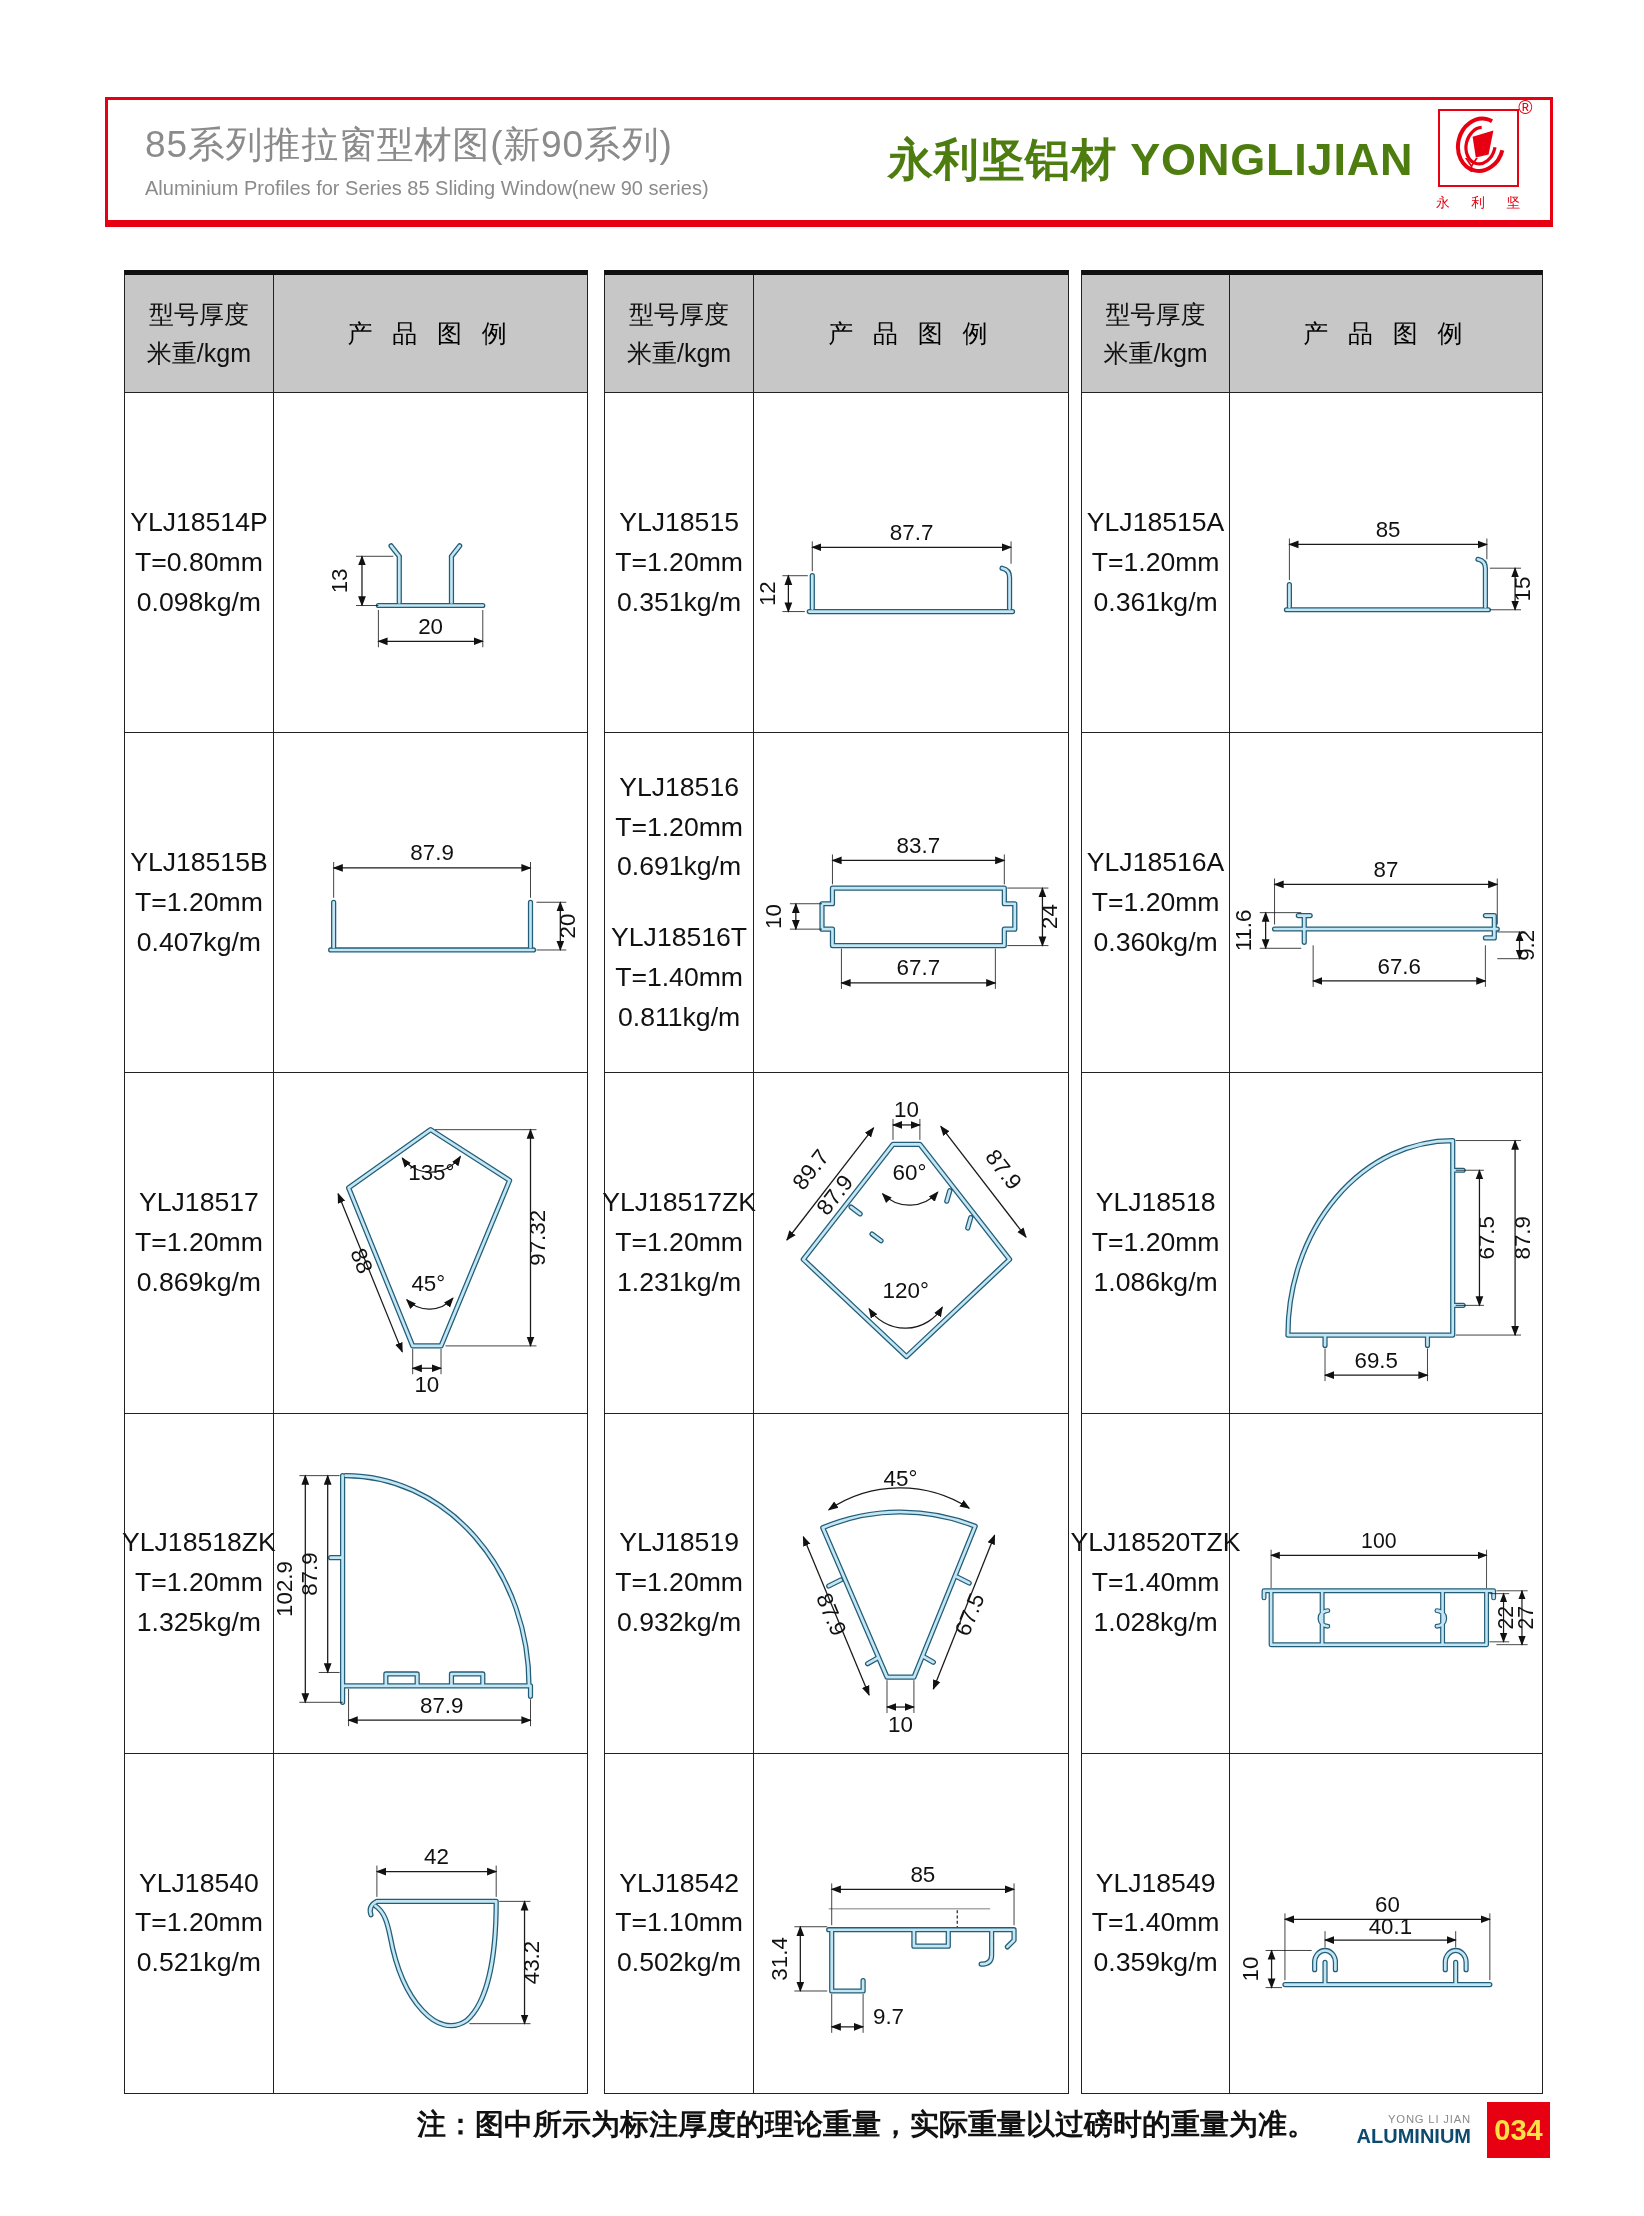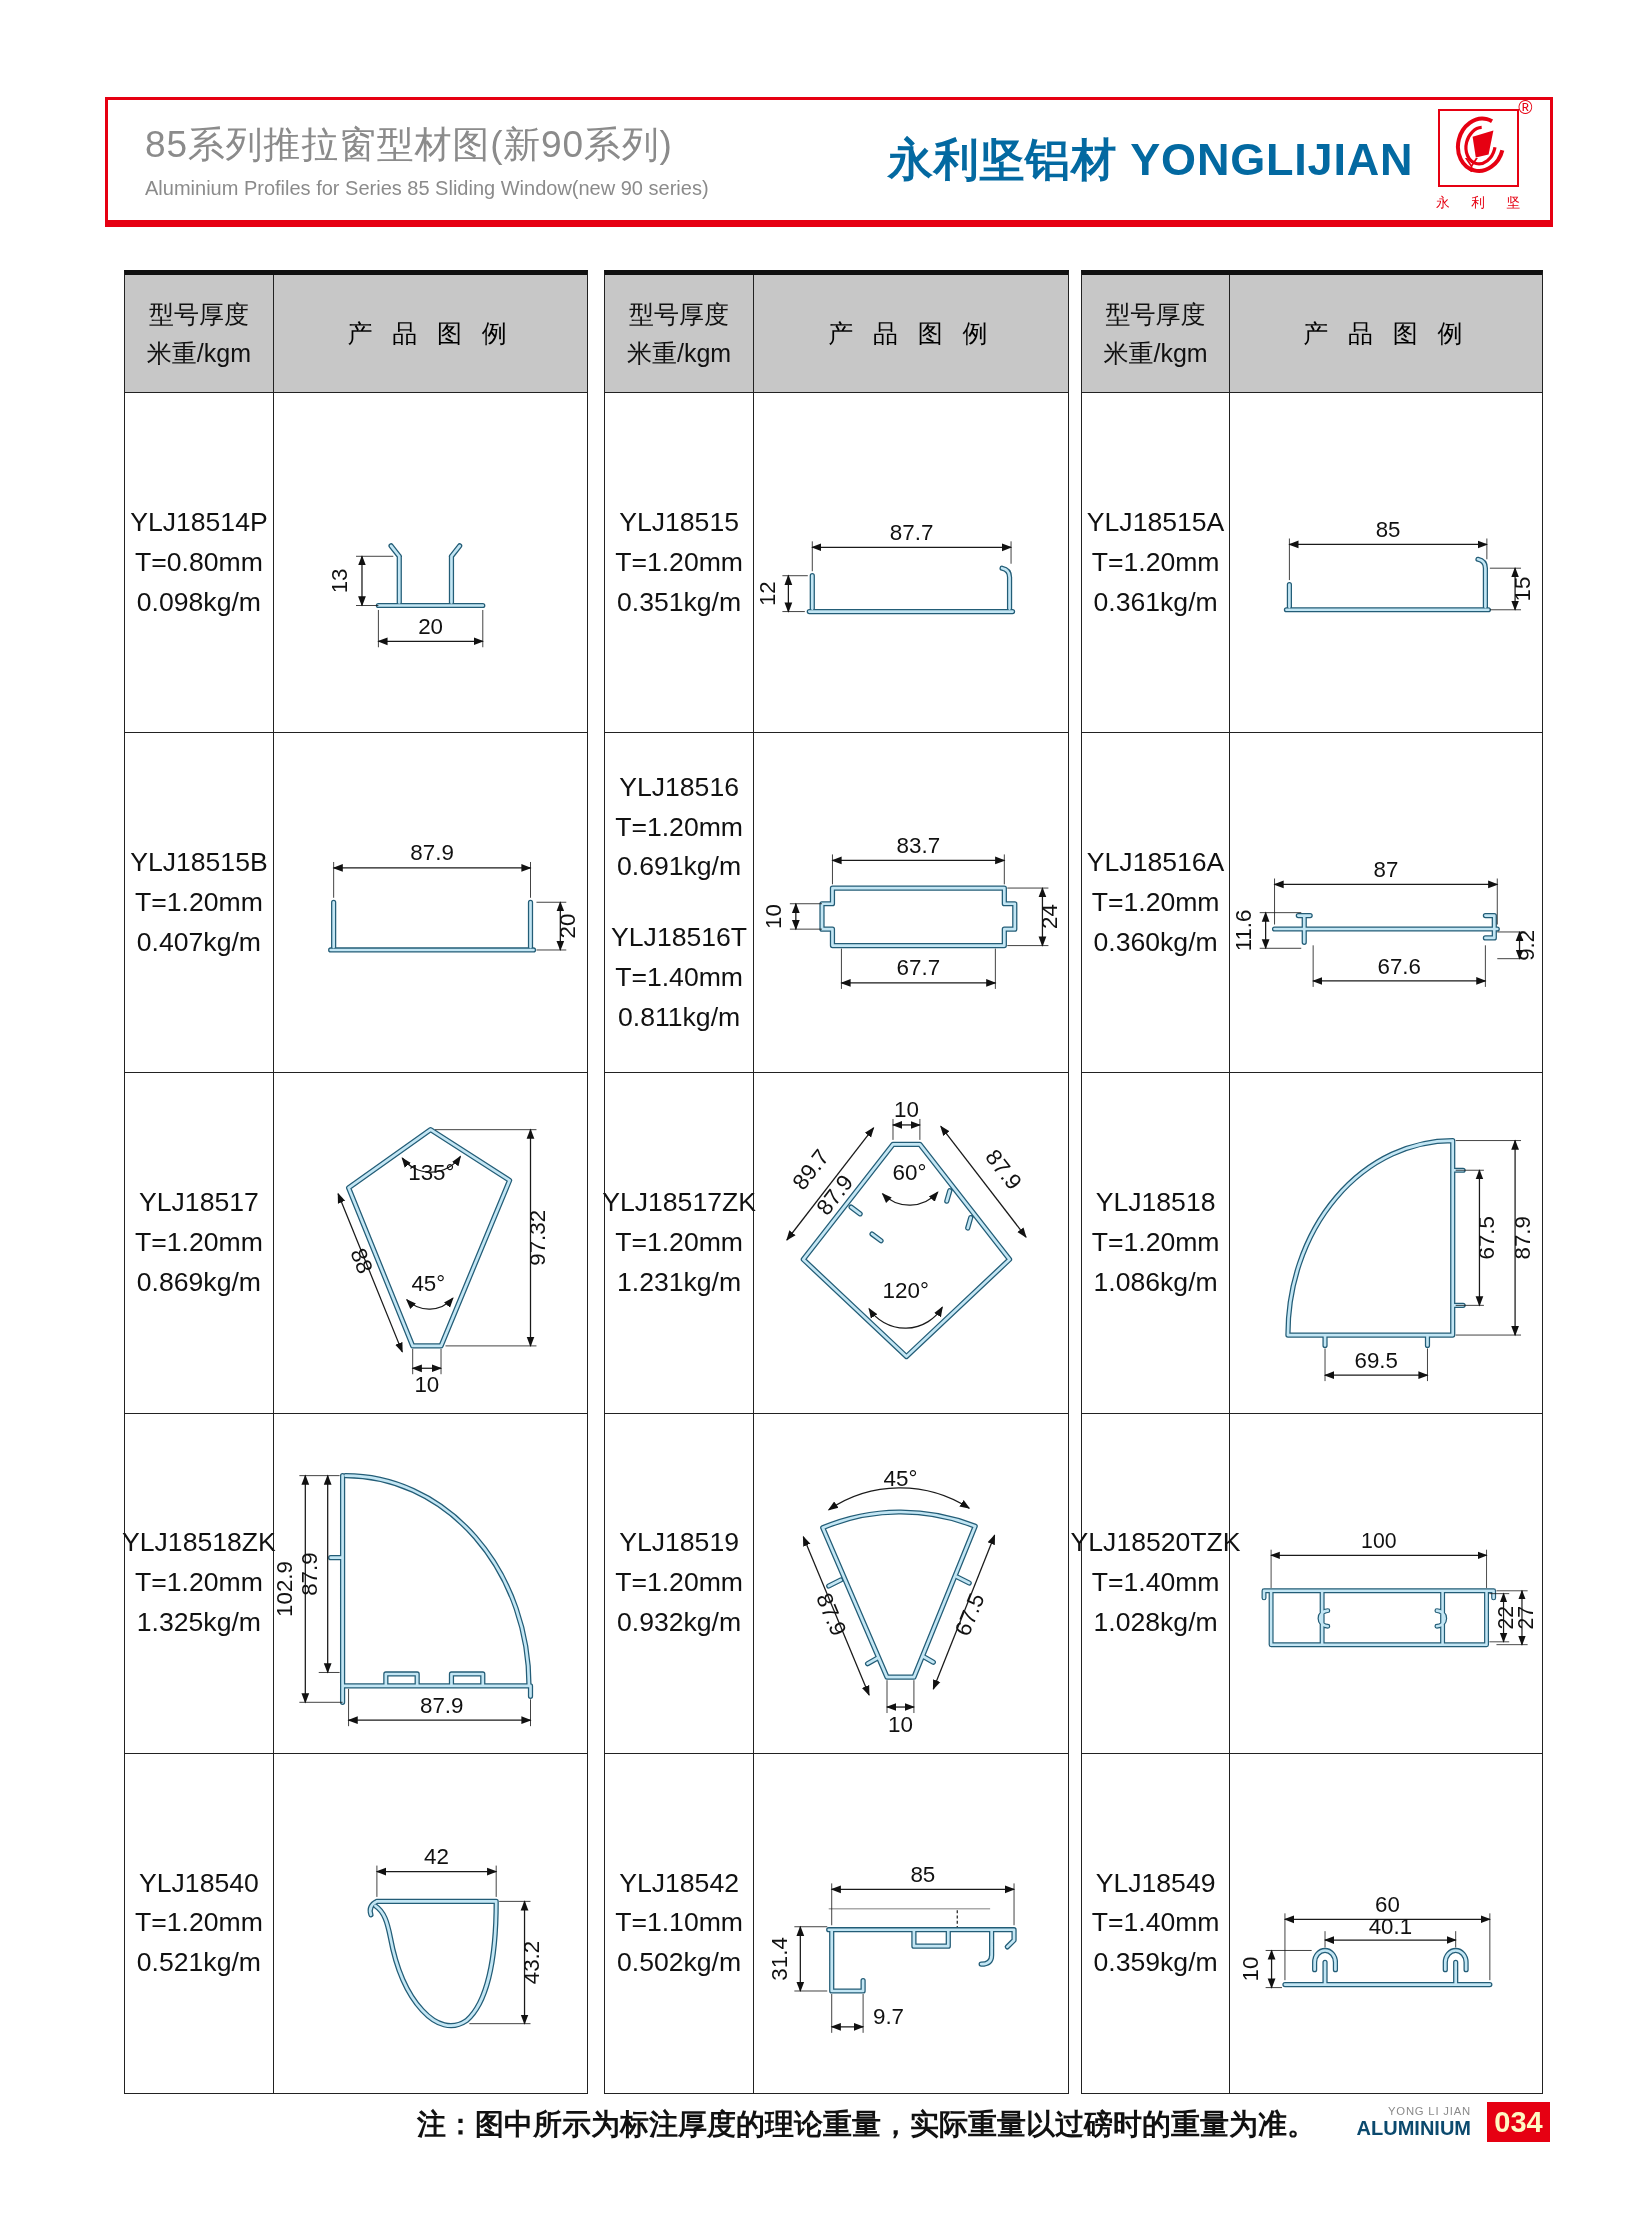--- a/index.html
+++ b/index.html
@@ -9,21 +9,21 @@
   }
   
   .hdr{
     position:absolute;left:105px;top:97px;width:1448px;height:130px;
     border:3.2px solid #e60012;border-bottom-width:7.2px;background:#fff;
     display:flex;align-items:center;box-sizing:border-box;padding:0 24px 0 37px;
   }
   .title-cn{font-size:37px;color:#8b8b8b;letter-spacing:0.8px;}
   .title-en{font-size:20px;color:#8b8b8b;margin-top:7.2px;}
   .brand{margin-left:auto;display:flex;align-items:center;gap:17.7px;}
-  .brand-text{font-size:45px;font-weight:bold;color:#0369a1;letter-spacing:0.8px;white-space:nowrap;}
+  .brand-text{font-size:45px;font-weight:bold;color:#4d7c0f;letter-spacing:0.8px;white-space:nowrap;}
   .logo-wrap{position:relative;width:95px;display:flex;flex-direction:column;align-items:center;}
   .logo-box{width:77px;height:74px;border:2.4px solid #e60012;display:flex;align-items:center;justify-content:center;}
   .logo-reg{position:absolute;right:-6.4px;top:-11.3px;color:#e60012;font-size:19.3px;}
   .logo-caption{margin-top:7px;font-size:13.7px;color:#e60012;letter-spacing:8.9px;white-space:nowrap;transform:translateX(4px);}
   
   .ptable{
     position:absolute;top:270px;height:1824px;box-sizing:border-box;background:#fff;
     border:1.6px solid #222;border-top:5.6px solid #111;display:flex;flex-direction:column;
   }
   .t1{left:124px;width:464px;}
@@ -50,21 +50,21 @@
   .gl{stroke:#a9a9a9;stroke-width:2;fill:none;}
   .zip{stroke:#1a1a1a;stroke-width:1.6;fill:none;stroke-dasharray:4 3;}
   .arc{fill:none;stroke:#1a1a1a;stroke-width:1.7;marker-start:url(#ah);marker-end:url(#ah);}
   .dt{font-size:30px;fill:#111;text-anchor:middle;}
   
   .note{position:absolute;left:417px;top:2105px;font-size:29px;font-weight:bold;color:#111;}
   .pagemark{position:absolute;left:1320px;top:2102px;width:230px;display:flex;align-items:center;justify-content:flex-end;gap:16px;}
   .pm-text{text-align:right;line-height:1.1;}
   .pm-l1{font-size:11.3px;color:#8a8a8a;letter-spacing:0.8px;}
   .pm-l2{font-size:20px;font-weight:bold;color:#0c4a6e;}
-  .pm-badge{width:63px;height:40px;background:#e60012;color:#fef9c3;font-size:29px;font-weight:bold;
+  .pm-badge{width:63px;height:56px;background:#e60012;color:#fde047;font-size:29px;font-weight:bold;
     display:flex;align-items:center;justify-content:center;}
 </style>
 </head>
 <body>
 
 <svg width="0" height="0" style="position:absolute">
   <defs>
     <marker id="ah" viewBox="0 0 10 10" refX="8.5" refY="5" markerWidth="8.5" markerHeight="8.5" orient="auto-start-reverse">
       <path d="M0,1.4 L9.5,5 L0,8.6 Z" fill="#111"></path>
     </marker>

